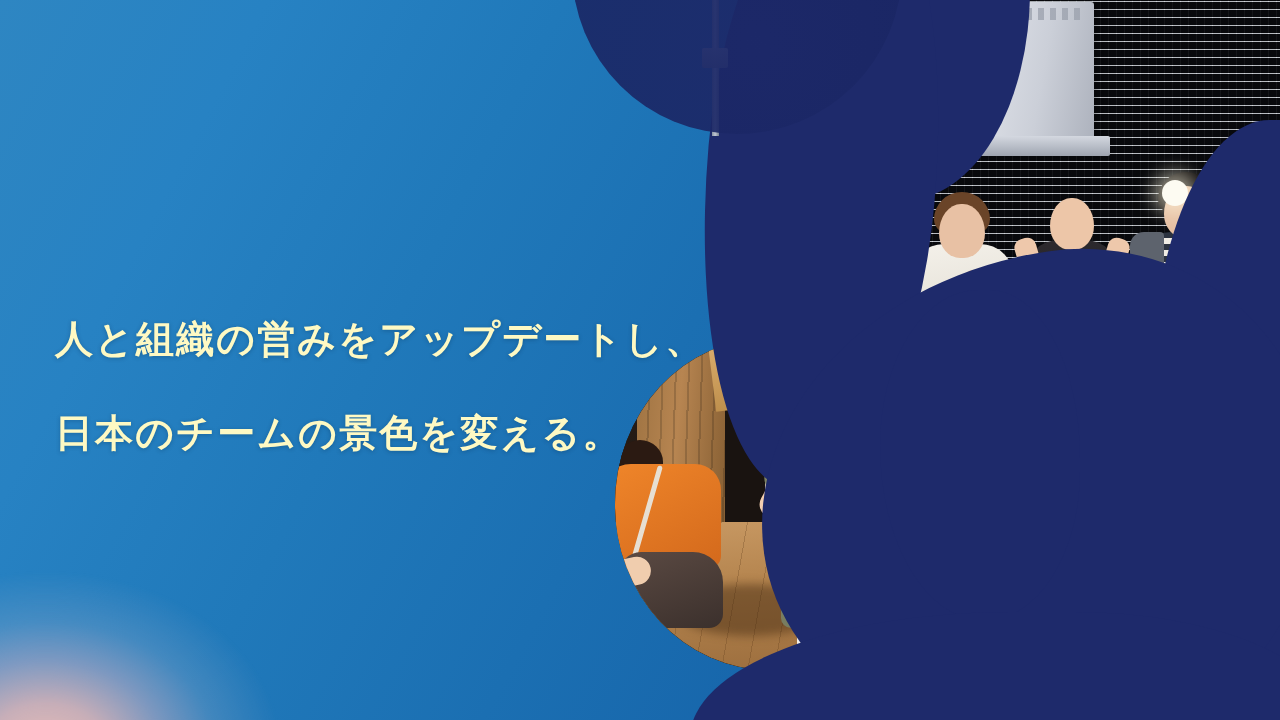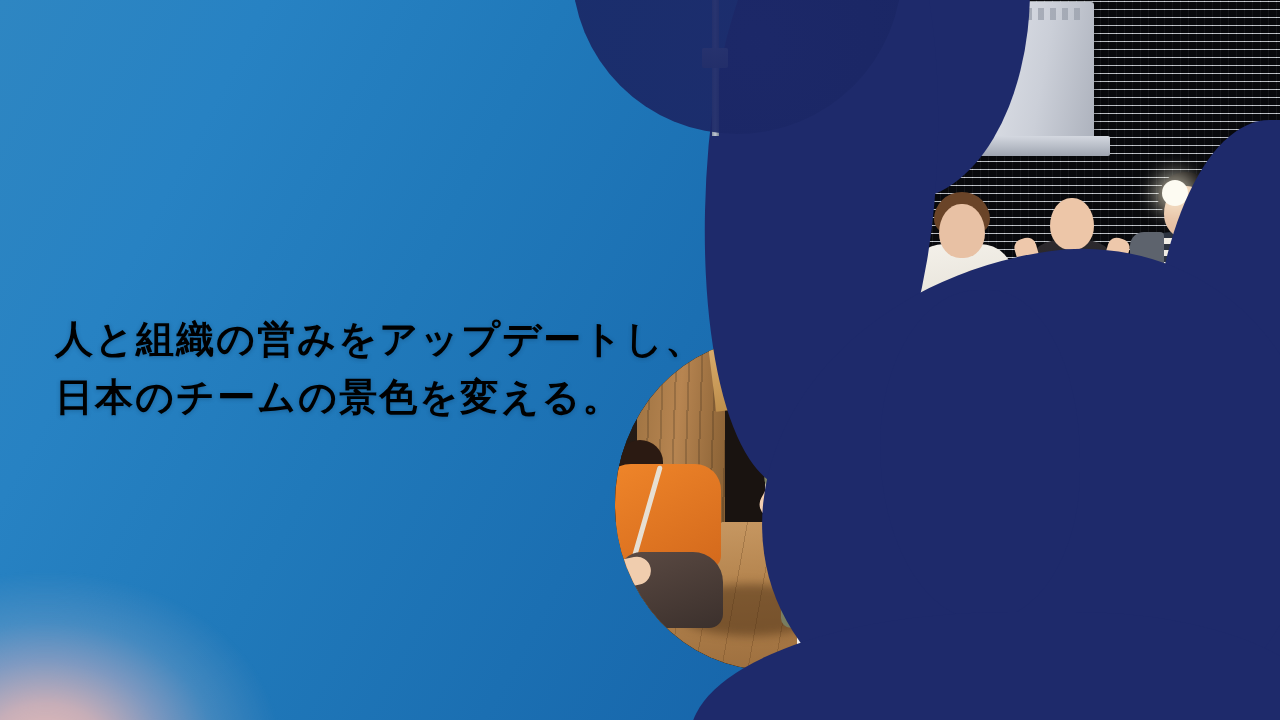--- a/index.html
+++ b/index.html
@@ -297,29 +297,29 @@
   .pole-brkt{
     position:absolute;left:702px;top:48px;width:26px;height:20px;
     background:linear-gradient(180deg,#aab3be,#7b848f);
     opacity:.95;border-radius:2px;
   }
 
   
   .headline{
     position:absolute;left:55px;top:286px;
     z-index:40;
-    color:#000000;
+    color:#fef9c3;
     font-size:38px;
     font-weight:700;
     line-height:1.52;
     letter-spacing:.055em;
     text-shadow:0 1px 4px rgba(8,40,74,.30);
     white-space:nowrap;
   }
-  .headline .l2{display:block;}
+  .headline .l2{display:block;margin-top:36px;}
 </style>
 </head>
 <body>
 
 <div class="stage">
 
   <div class="bg-base"></div>
   <div class="bg-cool-tr"></div>
   <div class="bg-warm"></div>
 

